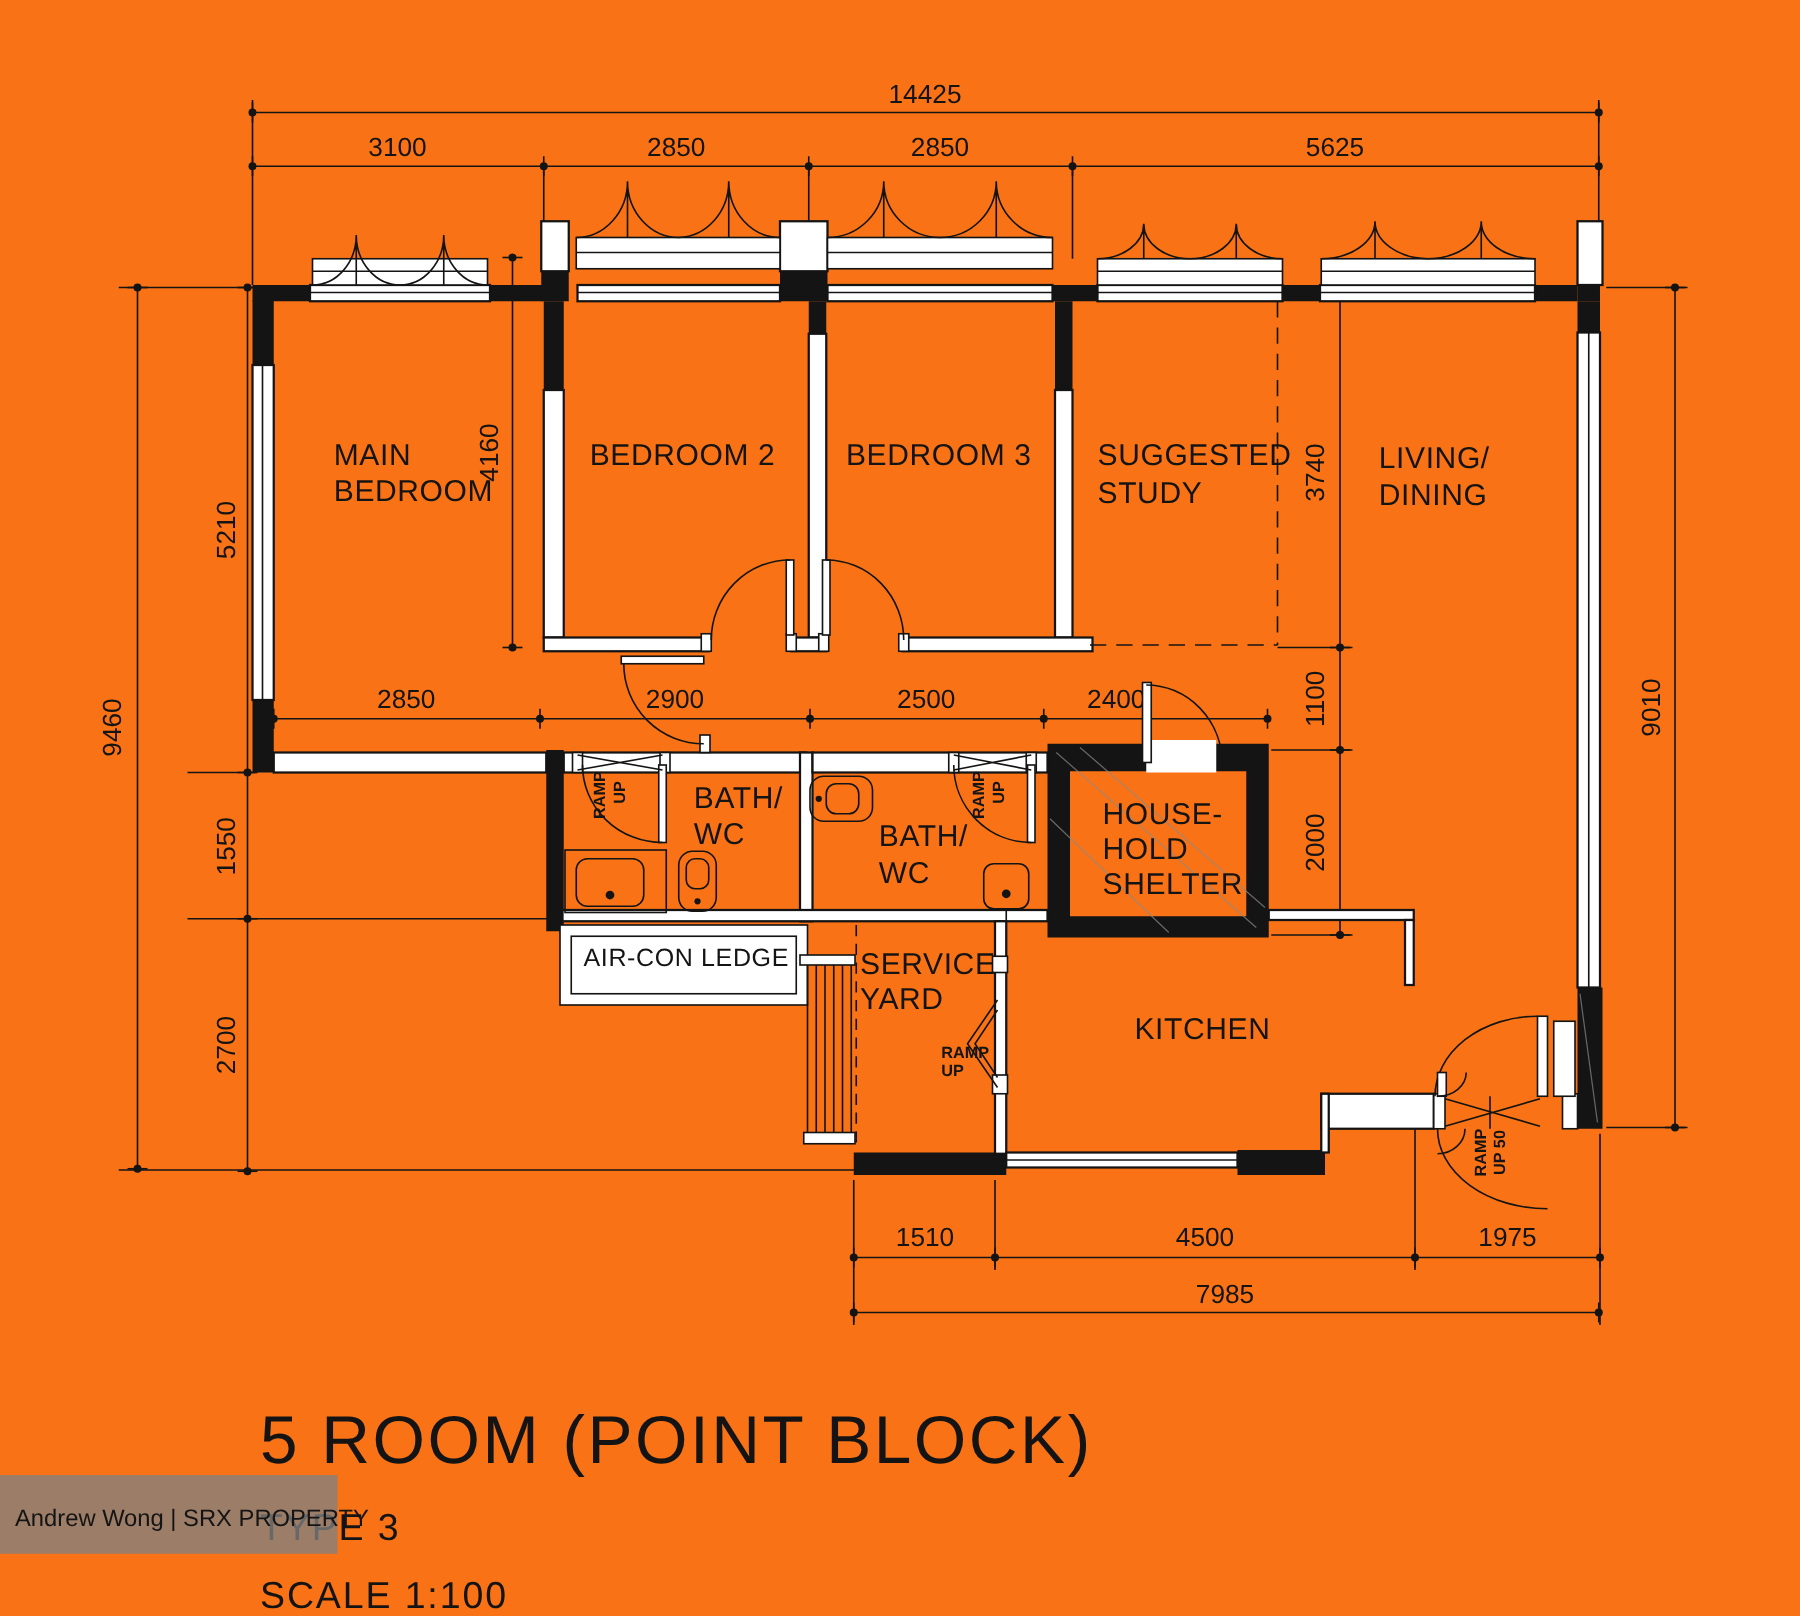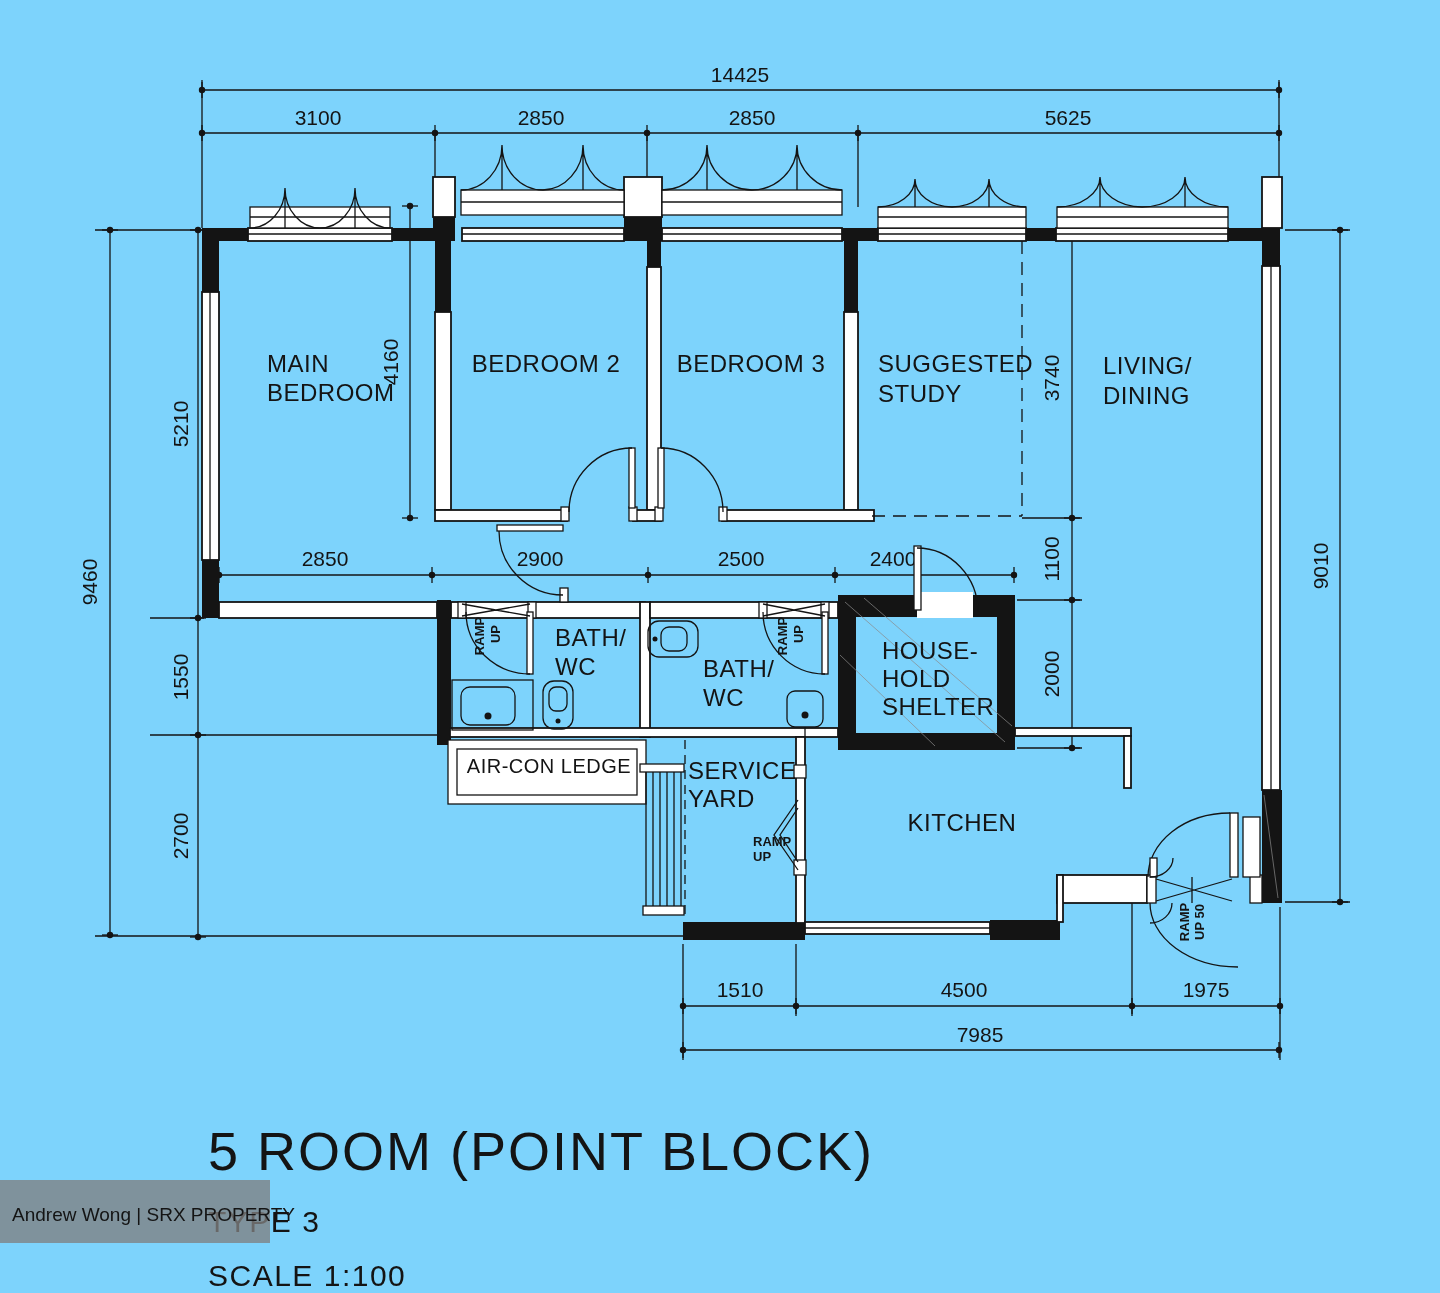--- a/index.html
+++ b/index.html
@@ -1,16 +1,16 @@
 <!DOCTYPE html>
 <html><head>
 <meta charset="utf-8">
 <style>
   html,body{margin:0;padding:0;background:#fff;}
-  .canvas{position:relative;width:1440px;height:1293px;background:#7dd3fc;overflow:hidden;}
+  .canvas{position:relative;width:1440px;height:1293px;background:#f97316;overflow:hidden;}
   svg{display:block;}
   .s1 {stroke:#141414;fill:none;stroke-width:1.3;}
   .f  {fill:#141414;stroke:none;}
   .w  {fill:#ffffff;stroke:#141414;stroke-width:1.8;}
   .w1 {fill:#ffffff;stroke:#141414;stroke-width:1.3;}
   .dash1{stroke-dasharray:13 8;}
   .dash2{stroke-dasharray:9 6;}
   .hatch{stroke:#8a8a8a;stroke-width:1;opacity:.7;fill:none;}
   text{fill:#141414;font-family:"Liberation Sans",sans-serif;}
   .dim {font-size:21px;}

